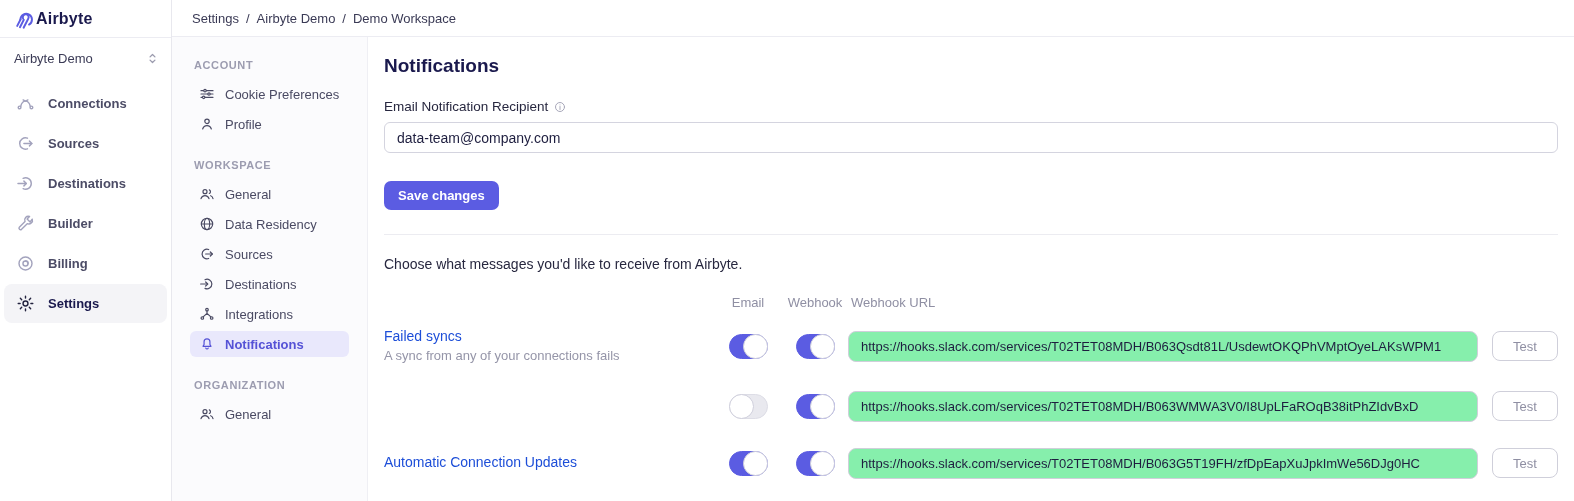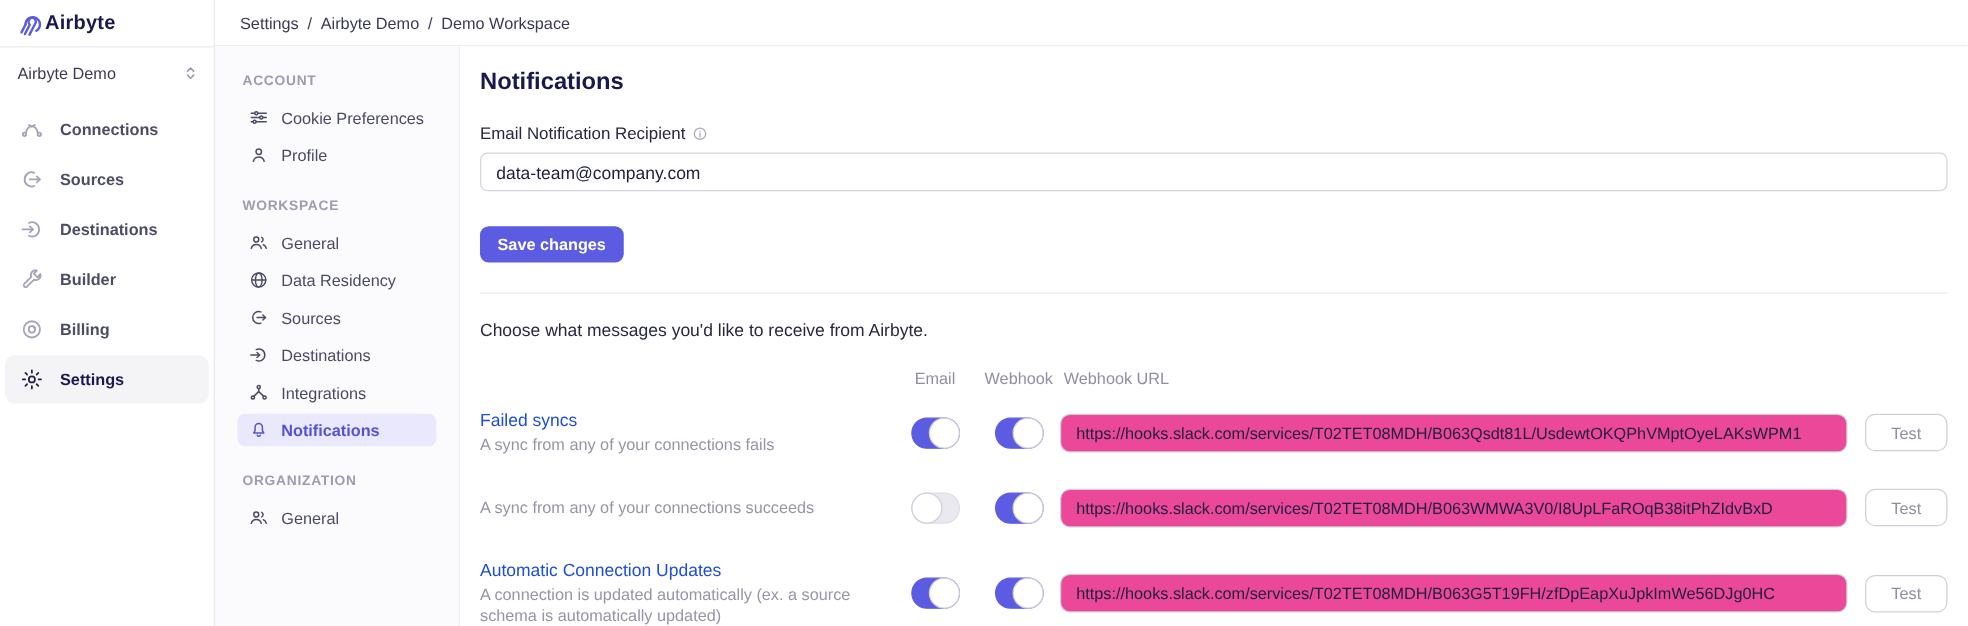--- a/index.html
+++ b/index.html
@@ -61,21 +61,21 @@
   .hcell.url { padding-left:3px; }
   .rdesc { padding-right:20px; }
   .rtitle { font-size:14px; color:#1d4ed8; margin-bottom:3px; }
   .rsub { font-size:13px; color:#9595a8; line-height:1.35; }
   .tcell { display:flex; justify-content:center; }
   .toggle { position:relative; width:39px; height:25px; border-radius:13px; background:#e9e9ef; border:1px solid #dddde6; cursor:pointer; flex:0 0 auto; }
   .toggle .knob { position:absolute; top:-1px; left:-1px; width:25px; height:25px; border-radius:50%; background:#fff; border:1px solid #cfcfdc; }
   .toggle.on { background:#5b5ce2; border-color:#5b5ce2; }
   .toggle.on .knob { left:auto; right:-1px; }
   .urlcell { padding-right:14px; }
-  .url-input { width:100%; height:31px; border:1px solid #cfcfda; border-radius:8px; padding:0 12px; font-size:13px; color:#1e1e3f; font-family:"Liberation Sans", sans-serif; outline:none; background:#ec4899; }
+  .url-input { width:100%; height:31px; border:1px solid #cfcfda; border-radius:8px; padding:0 12px; font-size:13px; color:#1e1e3f; font-family:"Liberation Sans", sans-serif; outline:none; background:#86efac; }
   .test-btn { width:100%; height:30px; background:#fff; border:1px solid #cfcfda; border-radius:8px; font-size:13px; color:#8f8fa3; font-weight:500; font-family:"Liberation Sans", sans-serif; cursor:pointer; }
 
   svg { display:block; }
 </style>
 </head>
 <body>
 
 <div class="app">
 
   <aside class="sidebar">
@@ -323,40 +323,38 @@
                 <div class="toggle on">
                   <div class="knob"></div>
                 </div>
               </div>
             <div class="urlcell"><input class="url-input" type="text" value="https://hooks.slack.com/services/T02TET08MDH/B063Qsdt81L/UsdewtOKQPhVMptOyeLAKsWPM1" style=""></div>
             <div><button class="test-btn">Test</button></div>
           </div>
 
           <div class="nrow">
             <div class="rdesc">
-              <div class="rsub">A sync from any of your connections succeeds</div>
             </div>
             <div class="tcell">
                 <div class="toggle">
                   <div class="knob"></div>
                 </div>
               </div>
             <div class="tcell">
                 <div class="toggle on">
                   <div class="knob"></div>
                 </div>
               </div>
             <div class="urlcell"><input class="url-input" type="text" value="https://hooks.slack.com/services/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" style=""></div>
             <div><button class="test-btn">Test</button></div>
           </div>
 
           <div class="nrow">
             <div class="rdesc">
               <div class="rtitle">Automatic Connection Updates</div>
-              <div class="rsub">A connection is updated automatically (ex. a source schema is automatically updated)</div>
             </div>
             <div class="tcell">
                 <div class="toggle on">
                   <div class="knob"></div>
                 </div>
               </div>
             <div class="tcell">
                 <div class="toggle on">
                   <div class="knob"></div>
                 </div>

